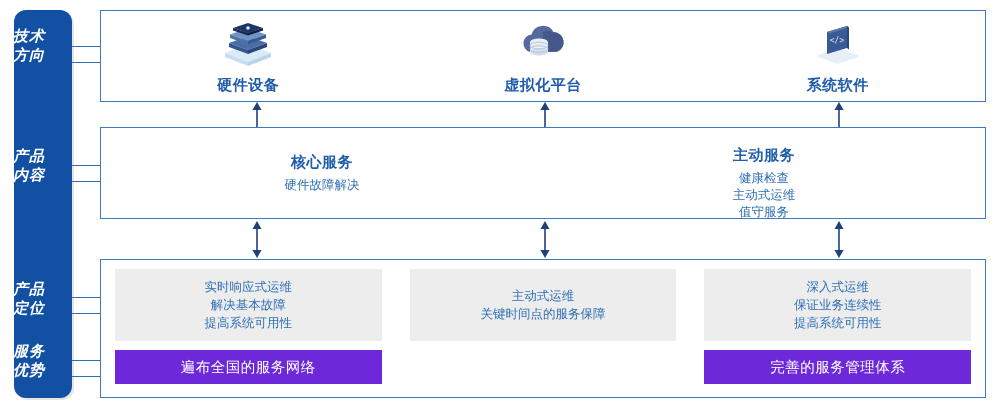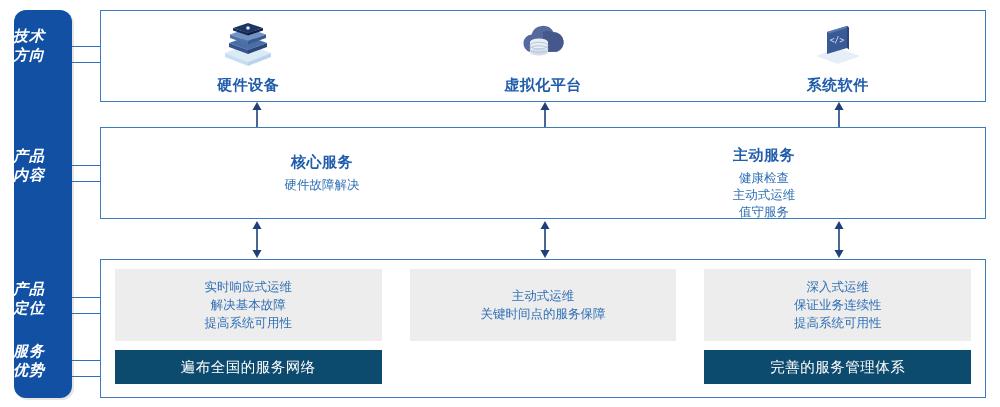--- a/index.html
+++ b/index.html
@@ -141,21 +141,21 @@
     justify-content: center;
   }
   .grey-line {
     font-size: 12.5px;
     color: #2F6FB5;
     line-height: 18px;
   }
   .blue-bar {
     margin-top: 9px;
     flex: 0 0 34px;
-    background: #0c4a6e;
+    background: #6d28d9;
     color: #ffffff;
     font-size: 14.5px;
     display: flex;
     align-items: center;
     justify-content: center;
     letter-spacing: 0.5px;
   }
 
   
   .arrow { position: absolute; }

